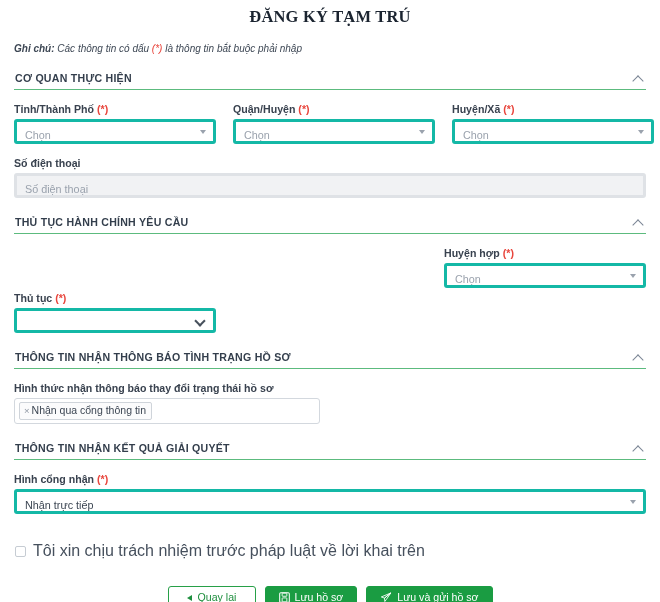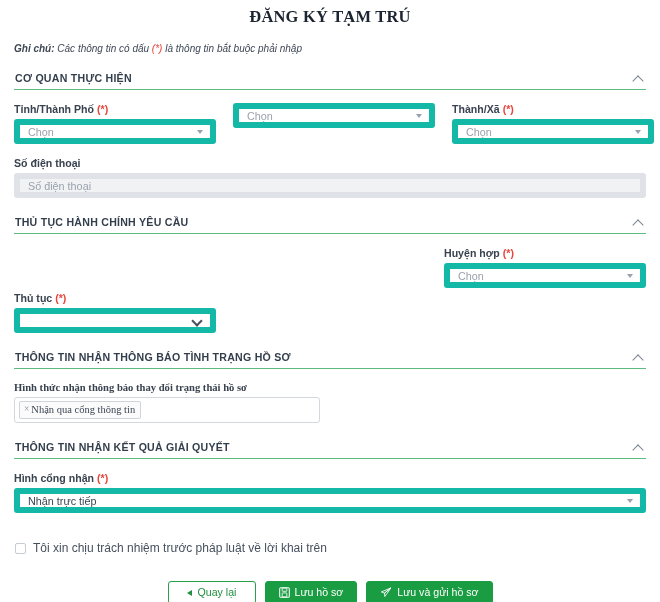--- a/index.html
+++ b/index.html
@@ -80,36 +80,36 @@
   
   .row {
     display: flex;
     gap: 17px;
     margin-top: 13px;
   }
   .col-3 { width: 202px; flex: 0 0 202px; }
   .col-half-l { width: 202px; flex: 0 0 202px; margin-top: 45px; }
   .col-half-r { width: 202px; flex: 0 0 202px; margin-left: auto; }
   .col-full { width: 100%; }
-  .col-w306 { width: 306px; flex: 0 0 306px; font-family: Liberation Serif, serif; }
+  .col-w306 { width: 306px; flex: 0 0 306px; }
 
   .field-label {
     display: block;
     font-size: 10.6px;
     font-weight: bold;
     color: #39424f;
     margin-bottom: 4px;
     white-space: nowrap;
   }
 
   .control {
     position: relative;
     width: 100%;
     height: 25px;
-    border: 6px solid #14b8a6;
+    border: 3px solid #14b8a6;
     border-radius: 3px;
     background: #ffffff;
     display: flex;
     align-items: flex-end;
     padding: 0 18px 0 8px;
     font-size: 10.8px;
     color: #9aa2ad;
     overflow: hidden;
     white-space: nowrap;
   }
@@ -189,21 +189,21 @@
     padding-left: 1px;
   }
   .checkbox {
     width: 11px; height: 11px;
     border: 1px solid #c6ccd3;
     border-radius: 2px;
     background: #fff;
     flex: 0 0 auto;
   }
   .check-label {
-    font-size: 12px;
+    font-size: 16px;
     color: #46505d;
     white-space: nowrap;
   }
 
   
   .btn-bar {
     display: flex;
     justify-content: center;
     align-items: center;
     gap: 9px;
@@ -266,29 +266,33 @@
         <span>Tỉnh/Thành Phố</span>
         <span class="req">(*)</span>
       </span>
       <div class="control">
         <span>Chọn</span>
         <span class="caret-tri"></span>
       </div>
     </div>
 
     <div class="col-3">
+      <span class="field-label">
+        <span>Quận/Huyện</span>
+        <span class="req">(*)</span>
+      </span>
       <div class="control">
         <span>Chọn</span>
         <span class="caret-tri"></span>
       </div>
     </div>
 
     <div class="col-3">
       <span class="field-label">
-        <span>Thành/Xã</span>
+        <span>Huyện/Xã</span>
         <span class="req">(*)</span>
       </span>
       <div class="control">
         <span>Chọn</span>
         <span class="caret-tri"></span>
       </div>
     </div>
   </div>
 
 

